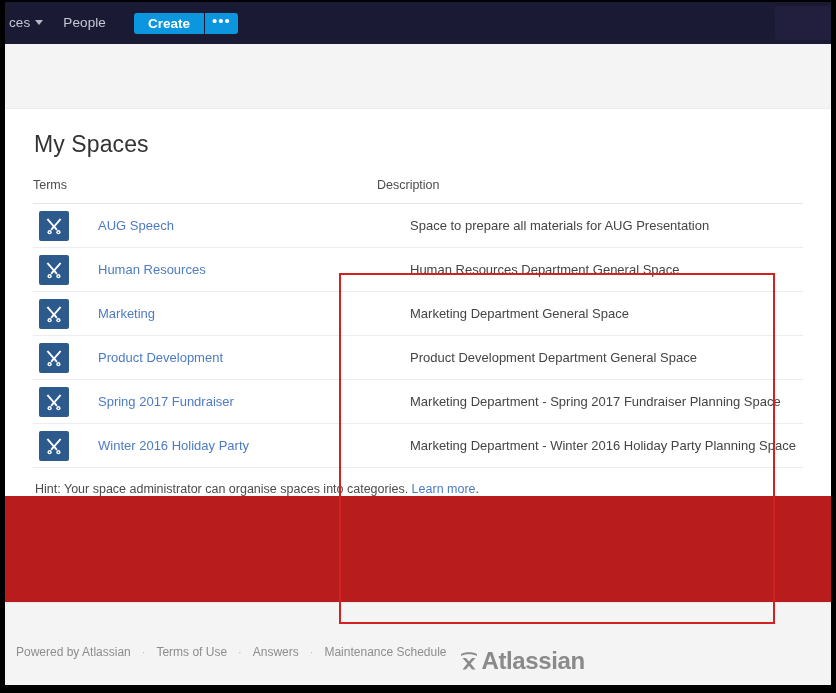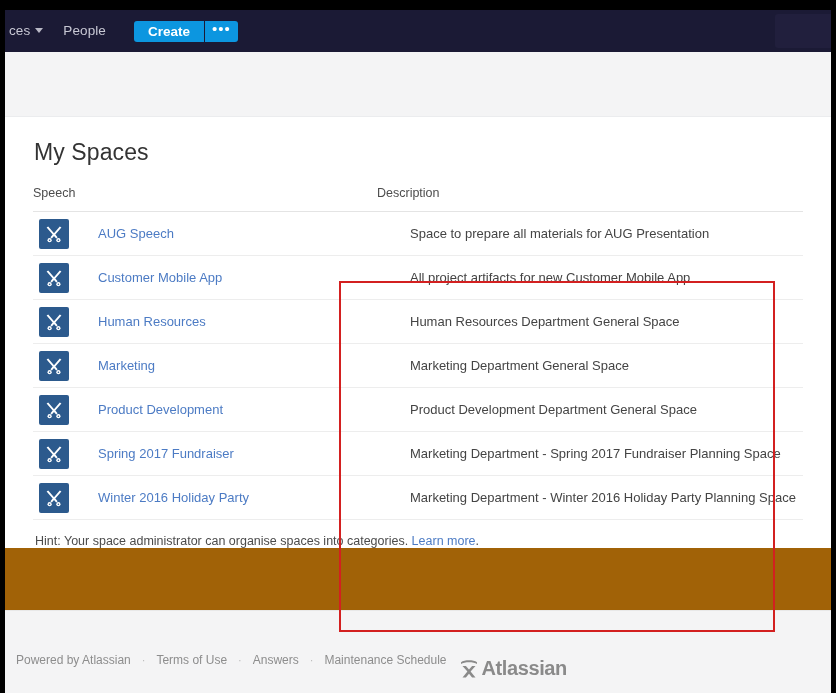--- a/index.html
+++ b/index.html
@@ -8,24 +8,24 @@
     width: 836px;
     height: 693px;
     background: #000000;
     font-family: "Liberation Sans", sans-serif;
     overflow: hidden;
   }
 
   #frame {
     position: absolute;
     left: 5px;
-    top: 10px;
+    top: 2px;
     width: 826px;
     height: 683px;
-    background: #a16207;
+    background: #b91c1c;
     overflow: hidden;
   }
 
   
   .topnav {
     position: relative;
     height: 42px;
     background: #1b1a35;
     display: flex;
     align-items: center;
@@ -218,21 +218,21 @@
   .dot { color: #bcbcbc; font-size: 11px; }
 
   .atlassian-logo {
     display: flex;
     align-items: center;
     gap: 2px;
     margin-top: 17px;
     color: #8a8a8a;
   }
   .atlassian-wordmark {
-    font-size: 20px;
+    font-size: 24px;
     font-weight: bold;
     color: #8a8a8a;
     letter-spacing: -.4px;
     text-align: right;
   }
 </style>
 </head>
 <body>
 
 <div id="frame">
@@ -253,58 +253,41 @@
 
   <div class="grey-band"></div>
 
   <div class="content">
 
     <h1 class="page-title">My Spaces</h1>
 
     <table class="spaces">
       <thead>
         <tr>
-          <th class="col-space">Speech</th>
+          <th class="col-space">Terms</th>
           <th class="col-desc">Description</th>
         </tr>
       </thead>
       <tbody id="spaces-body">
           <tr>
             <td class="col-space">
               <div class="space-cell">
                 <span class="space-icon">
                   <svg width="20" height="20" viewBox="0 0 20 20">
                     <path d="M4.2 2.4 L10 9.2 L15.8 2.4 L17.4 3.6 L11.3 10.5 L13.6 13.2 L12.2 14.5 L10 11.9 L7.8 14.5 L6.4 13.2 L8.7 10.5 L2.6 3.6 Z" fill="#ffffff"></path>
                     <circle cx="5.6" cy="16.2" r="2.1" fill="#ffffff"></circle>
                     <circle cx="14.4" cy="16.2" r="2.1" fill="#ffffff"></circle>
                     <circle cx="5.6" cy="16.2" r="0.8" fill="#2c5a8d"></circle>
                     <circle cx="14.4" cy="16.2" r="0.8" fill="#2c5a8d"></circle>
                   </svg>
                 </span>
                 <a class="space-link">AUG Speech</a>
               </div>
             </td>
             <td class="col-desc">Space to prepare all materials for AUG Presentation</td>
-          </tr>
-          <tr>
-            <td class="col-space">
-              <div class="space-cell">
-                <span class="space-icon">
-                  <svg width="20" height="20" viewBox="0 0 20 20">
-                    <path d="M4.2 2.4 L10 9.2 L15.8 2.4 L17.4 3.6 L11.3 10.5 L13.6 13.2 L12.2 14.5 L10 11.9 L7.8 14.5 L6.4 13.2 L8.7 10.5 L2.6 3.6 Z" fill="#ffffff"></path>
-                    <circle cx="5.6" cy="16.2" r="2.1" fill="#ffffff"></circle>
-                    <circle cx="14.4" cy="16.2" r="2.1" fill="#ffffff"></circle>
-                    <circle cx="5.6" cy="16.2" r="0.8" fill="#2c5a8d"></circle>
-                    <circle cx="14.4" cy="16.2" r="0.8" fill="#2c5a8d"></circle>
-                  </svg>
-                </span>
-                <a class="space-link">Customer Mobile App</a>
-              </div>
-            </td>
-            <td class="col-desc">All project artifacts for new Customer Mobile App</td>
           </tr>
           <tr>
             <td class="col-space">
               <div class="space-cell">
                 <span class="space-icon">
                   <svg width="20" height="20" viewBox="0 0 20 20">
                     <path d="M4.2 2.4 L10 9.2 L15.8 2.4 L17.4 3.6 L11.3 10.5 L13.6 13.2 L12.2 14.5 L10 11.9 L7.8 14.5 L6.4 13.2 L8.7 10.5 L2.6 3.6 Z" fill="#ffffff"></path>
                     <circle cx="5.6" cy="16.2" r="2.1" fill="#ffffff"></circle>
                     <circle cx="14.4" cy="16.2" r="2.1" fill="#ffffff"></circle>
                     <circle cx="5.6" cy="16.2" r="0.8" fill="#2c5a8d"></circle>

